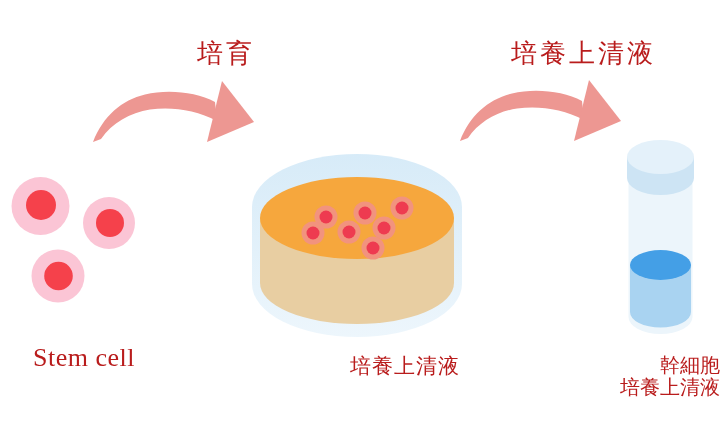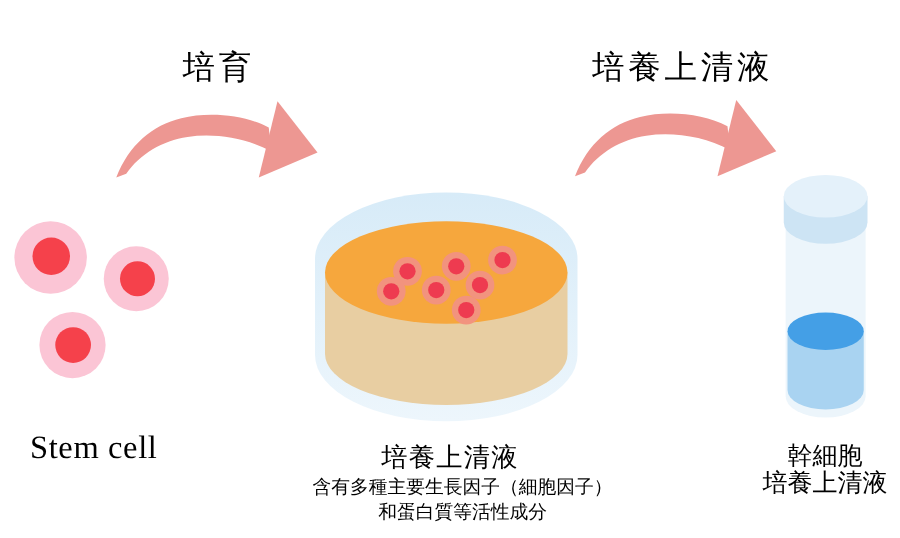--- a/index.html
+++ b/index.html
@@ -9,22 +9,22 @@
   }
   .canvas{
     position:relative;
     width:720px;height:430px;
     background:#ffffff;
     overflow:hidden;
   }
   .art{position:absolute;left:0;top:0;}
   .lbl{
     position:absolute;
-    color:#000000;
-    text-align:center;
+    color:#b91c1c;
+    text-align:right;
     white-space:nowrap;
   }
   .arrow-lbl{font-size:26px;letter-spacing:3px;}
   .stem-lbl{font-size:26px;letter-spacing:0.5px;}
   .dish-title{font-size:21px;letter-spacing:1px;}
   .dish-desc{font-size:15px;line-height:20px;}
   .tube-lbl{font-size:20px;line-height:22px;}
 </style>
 </head>
 <body>
@@ -97,21 +97,19 @@
   </svg>
 
   <div class="lbl arrow-lbl" style="left:95px;top:36px;width:160px;">培育</div>
 
   <div class="lbl arrow-lbl" style="left:436px;top:36px;width:220px;">培養上清液</div>
 
   <div class="lbl stem-lbl" style="left:15px;top:343px;width:120px;">Stem cell</div>
 
   <div class="lbl dish-title" style="left:260px;top:352px;width:200px;">培養上清液</div>
 
-  <div class="lbl dish-desc" style="left:210px;top:380px;width:320px;">含有多種主要生長因子（細胞因子）</div>
 
-  <div class="lbl dish-desc" style="left:210px;top:400px;width:320px;">和蛋白質等活性成分</div>
 
   <div class="lbl tube-lbl" style="left:600px;top:354px;width:120px;">幹細胞</div>
 
   <div class="lbl tube-lbl" style="left:600px;top:376px;width:120px;">培養上清液</div>
 
 </div>
 
 </body></html>

